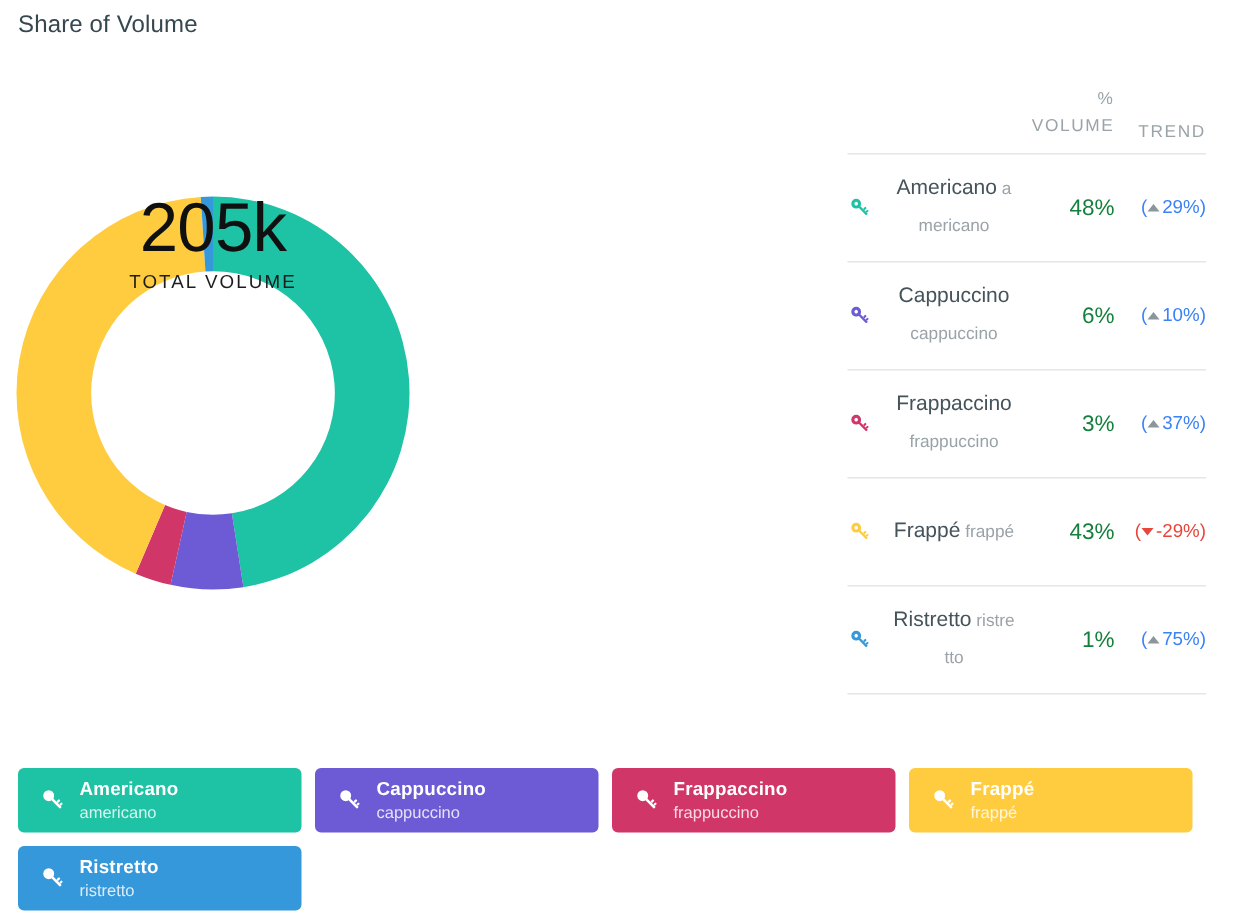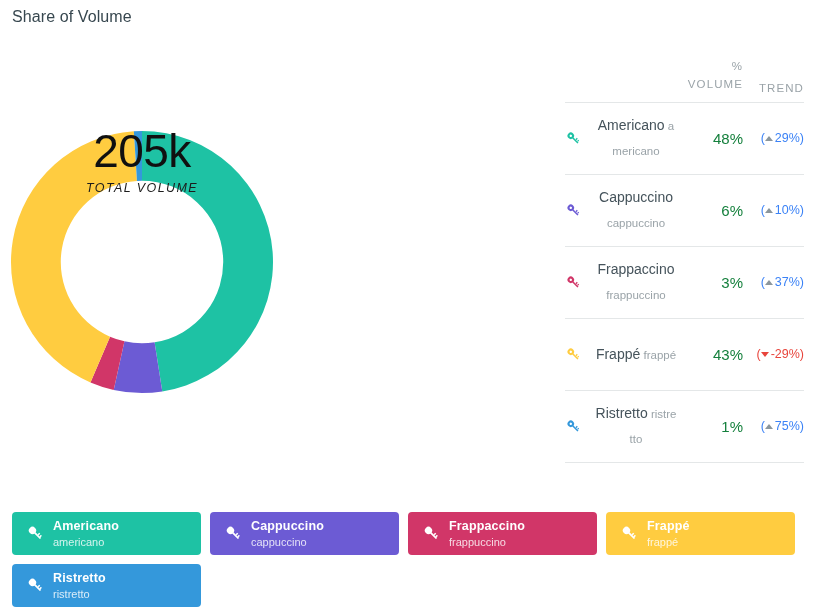--- a/index.html
+++ b/index.html
@@ -60,21 +60,20 @@
     font-size: 46px;
     color: #101010;
     line-height: 1;
     letter-spacing: -0.5px;
   }
   .donut-label {
     margin-top: 7px;
     font-size: 12.5px;
     color: #1c1c1c;
     letter-spacing: 1.4px;
-    font-style: italic;
   }
 
   
   .table {
     position: absolute;
     left: 565px;
     top: 58px;
     width: 239px;
   }
   .thead {

